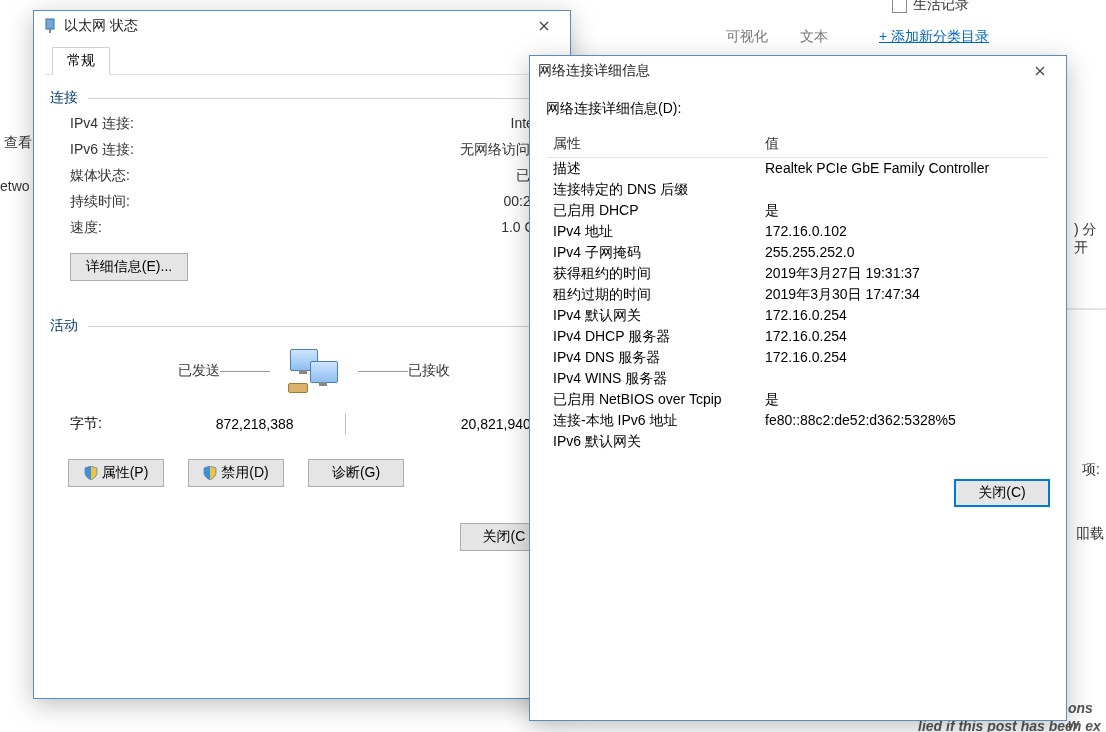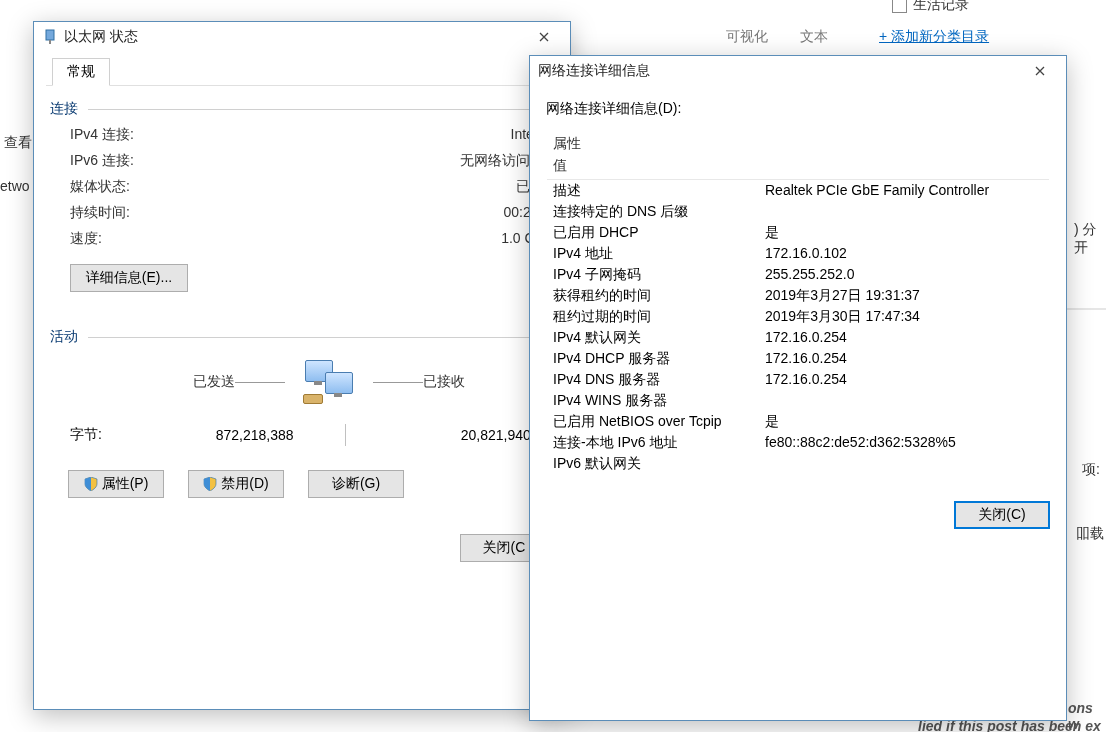--- a/index.html
+++ b/index.html
@@ -24,42 +24,42 @@
   .kv { display:flex; justify-content:space-between; padding:4px 0 4px 24px; }
   .kv .k { color:#333; }
   .kv .v { color:#333; text-align:right; }
   .btn { height:28px; min-width:96px; padding:0 12px; background:#e5e5e5; border:1px solid #adadad; font-size:14px; display:inline-flex; align-items:center; justify-content:center; gap:4px; }
   .btn.focus-ring { border:1px solid #0078d7; box-shadow:0 0 0 1px #0078d7 inset; }
   .btn-row { display:flex; gap:24px; padding:18px 0 0 22px; }
   .shield { width:14px; height:14px; display:inline-block; }
   .bottom-close { display:flex; justify-content:flex-end; padding:14px 10px 4px 0; }
 
   .activity { padding:6px 0 0 24px; }
-  .activity-header { display:flex; align-items:center; justify-content:center; padding:2px 0 12px 0;}
+  .activity-header { display:flex; align-items:center; justify-content:flex-start; padding:2px 0 12px 0;}
   .activity-header .lbl { color:#333; }
   .activity-header .mid { display:flex; align-items:center; gap:16px; }
   .activity-header .arrow { width:50px; height:1px; background:#999; position:relative; }
   .bytes-row { display:flex; align-items:center; justify-content:space-between; padding:6px 0; }
   .bytes-row .sep { width:1px; height:22px; background:#c0c0c0; }
 
   
   .net-icon { width:56px; height:48px; position:relative; }
   .mon { position:absolute; width:26px; height:20px; background:linear-gradient(#cfe5ff,#8fbef0); border:1px solid #4a7db0; border-radius:2px; }
   .mon1 { left:4px; top:2px; }
   .mon2 { left:24px; top:14px; }
   .stand { position:absolute; width:8px; height:4px; background:#888; }
   .stand1 { left:13px; top:23px; }
   .stand2 { left:33px; top:35px; }
   .plug { position:absolute; left:2px; top:36px; width:18px; height:8px; background:#d9b36a; border:1px solid #a07b35; border-radius:2px; }
 
   
   .details-body { padding:10px 16px 14px 16px; }
   .details-label { margin:4px 0 12px 0; }
   .grid { border:1px solid #fff; }
-  .grid-head { display:flex; padding:2px 0; border-bottom:1px solid #e8e8e8;flex-direction:column; }
+  .grid-head { display:flex; padding:2px 0; border-bottom:1px solid #e8e8e8; }
   .col-prop { width:200px; }
   .col-val { flex:1; }
   .grid-head .col-prop, .grid-head .col-val { color:#333; padding:2px 6px; }
   .grid-row { display:flex; }
   .grid-row .cell { padding:1.5px 6px; font-size:14px; }
   .details-close { display:flex; justify-content:flex-end; padding-top:26px; }
 </style>
 </head>
 <body>
 
@@ -71,21 +71,21 @@
   <div class="bg-frag" style="left:4px; top:134px;">查看</div>
   <div class="bg-frag" style="left:0px; top:178px;">etwo</div>
   <div class="bg-frag" style="left:1074px; top:221px;">) 分开</div>
   <div class="bg-frag" style="left:1082px; top:461px;">项:</div>
   <div class="bg-frag" style="left:1076px; top:525px;">吅载</div>
   <div class="bg-frag" style="left:1068px; top:700px; font-style:italic; font-weight:bold; color:#555;">ons w</div>
   <div class="bg-frag" style="left:918px; top:718px; font-style:italic; font-weight:bold; color:#555;">lied if this post has been ex</div>
   <div class="bg-frag" style="left:860px; top:308px; width:250px; height:2px; background:#e6e6e6;"></div>
 </div>
 
-<div class="win" style="left:33px; top:10px; width:536px; height:687px;margin-top:11px;">
+<div class="win" style="left:33px; top:10px; width:536px; height:687px;">
   <div class="titlebar">
     <span class="tb-icon">
       <svg viewBox="0 0 16 16" width="16" height="16">
           <rect x="4" y="1" width="8" height="10" fill="#74a8dc" stroke="#2f6fa3"></rect>
           <rect x="7" y="11" width="2" height="4" fill="#888"></rect>
         </svg>
     </span>
     <div class="title">以太网 状态</div>
     <div class="close-x">
       <svg viewBox="0 0 10 10" width="10" height="10">

